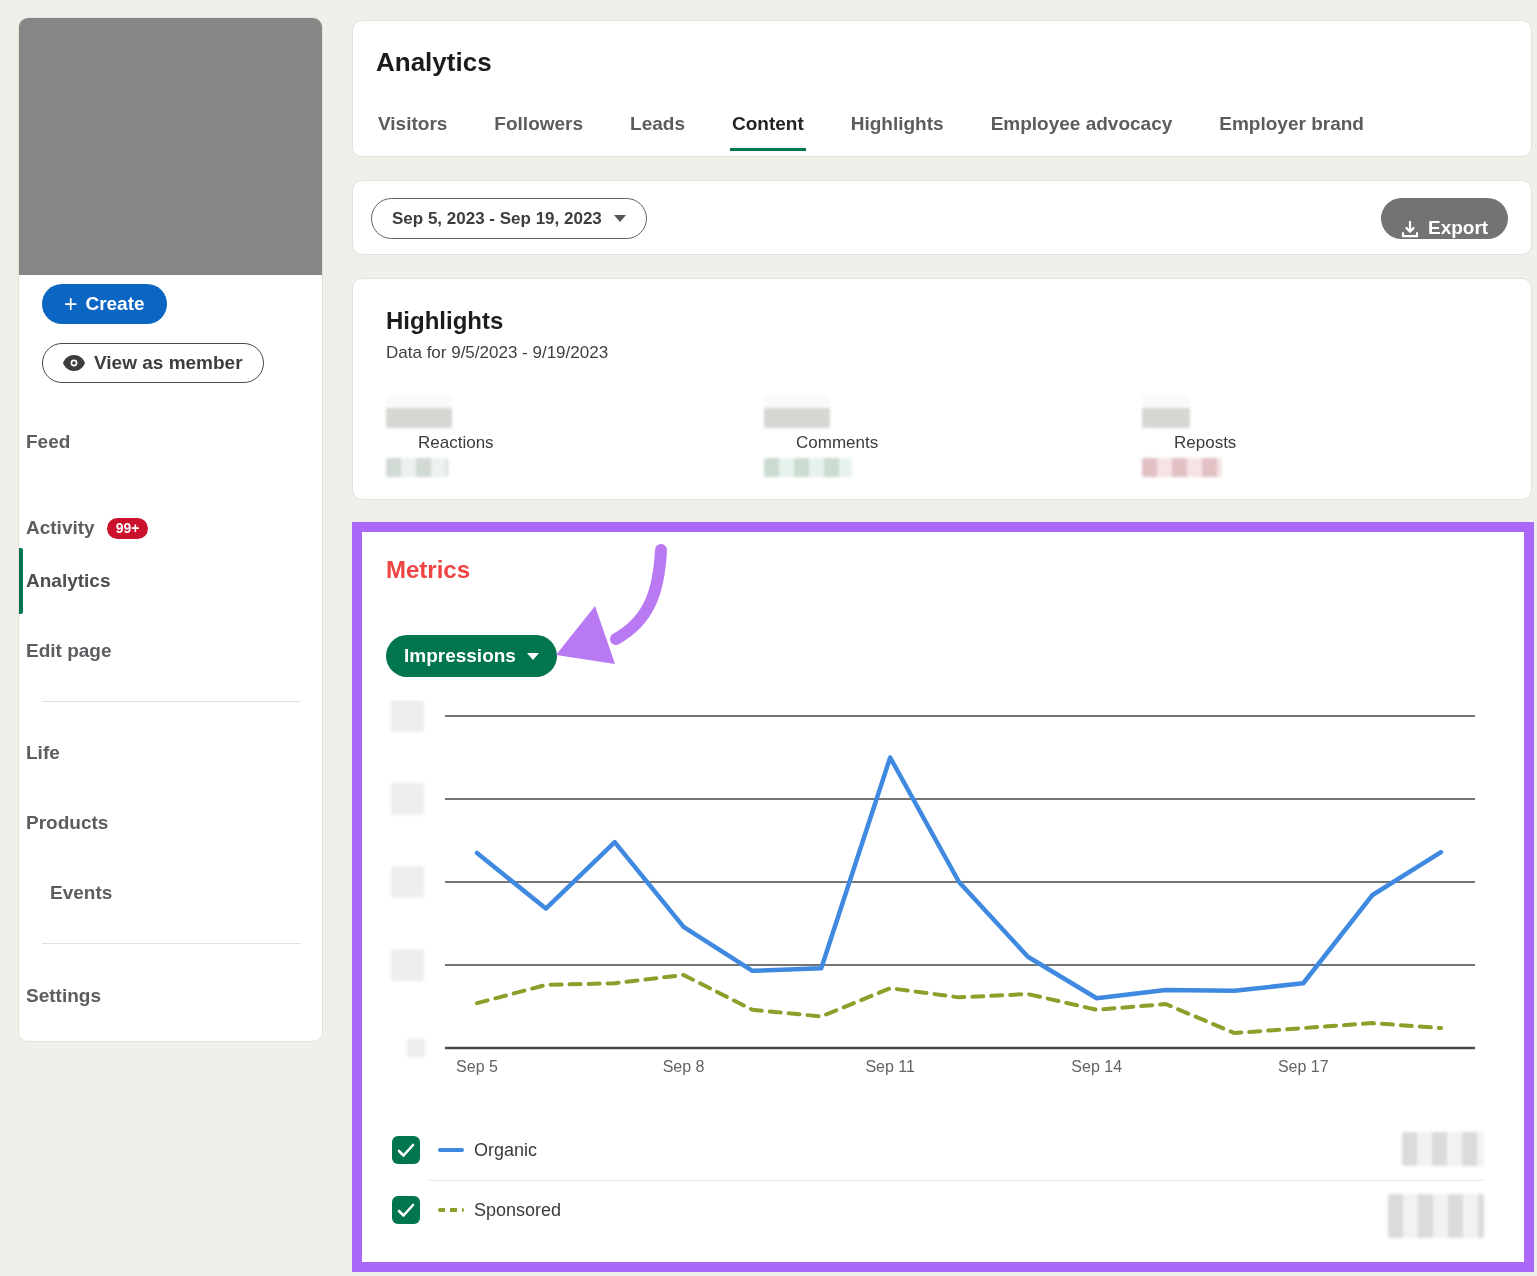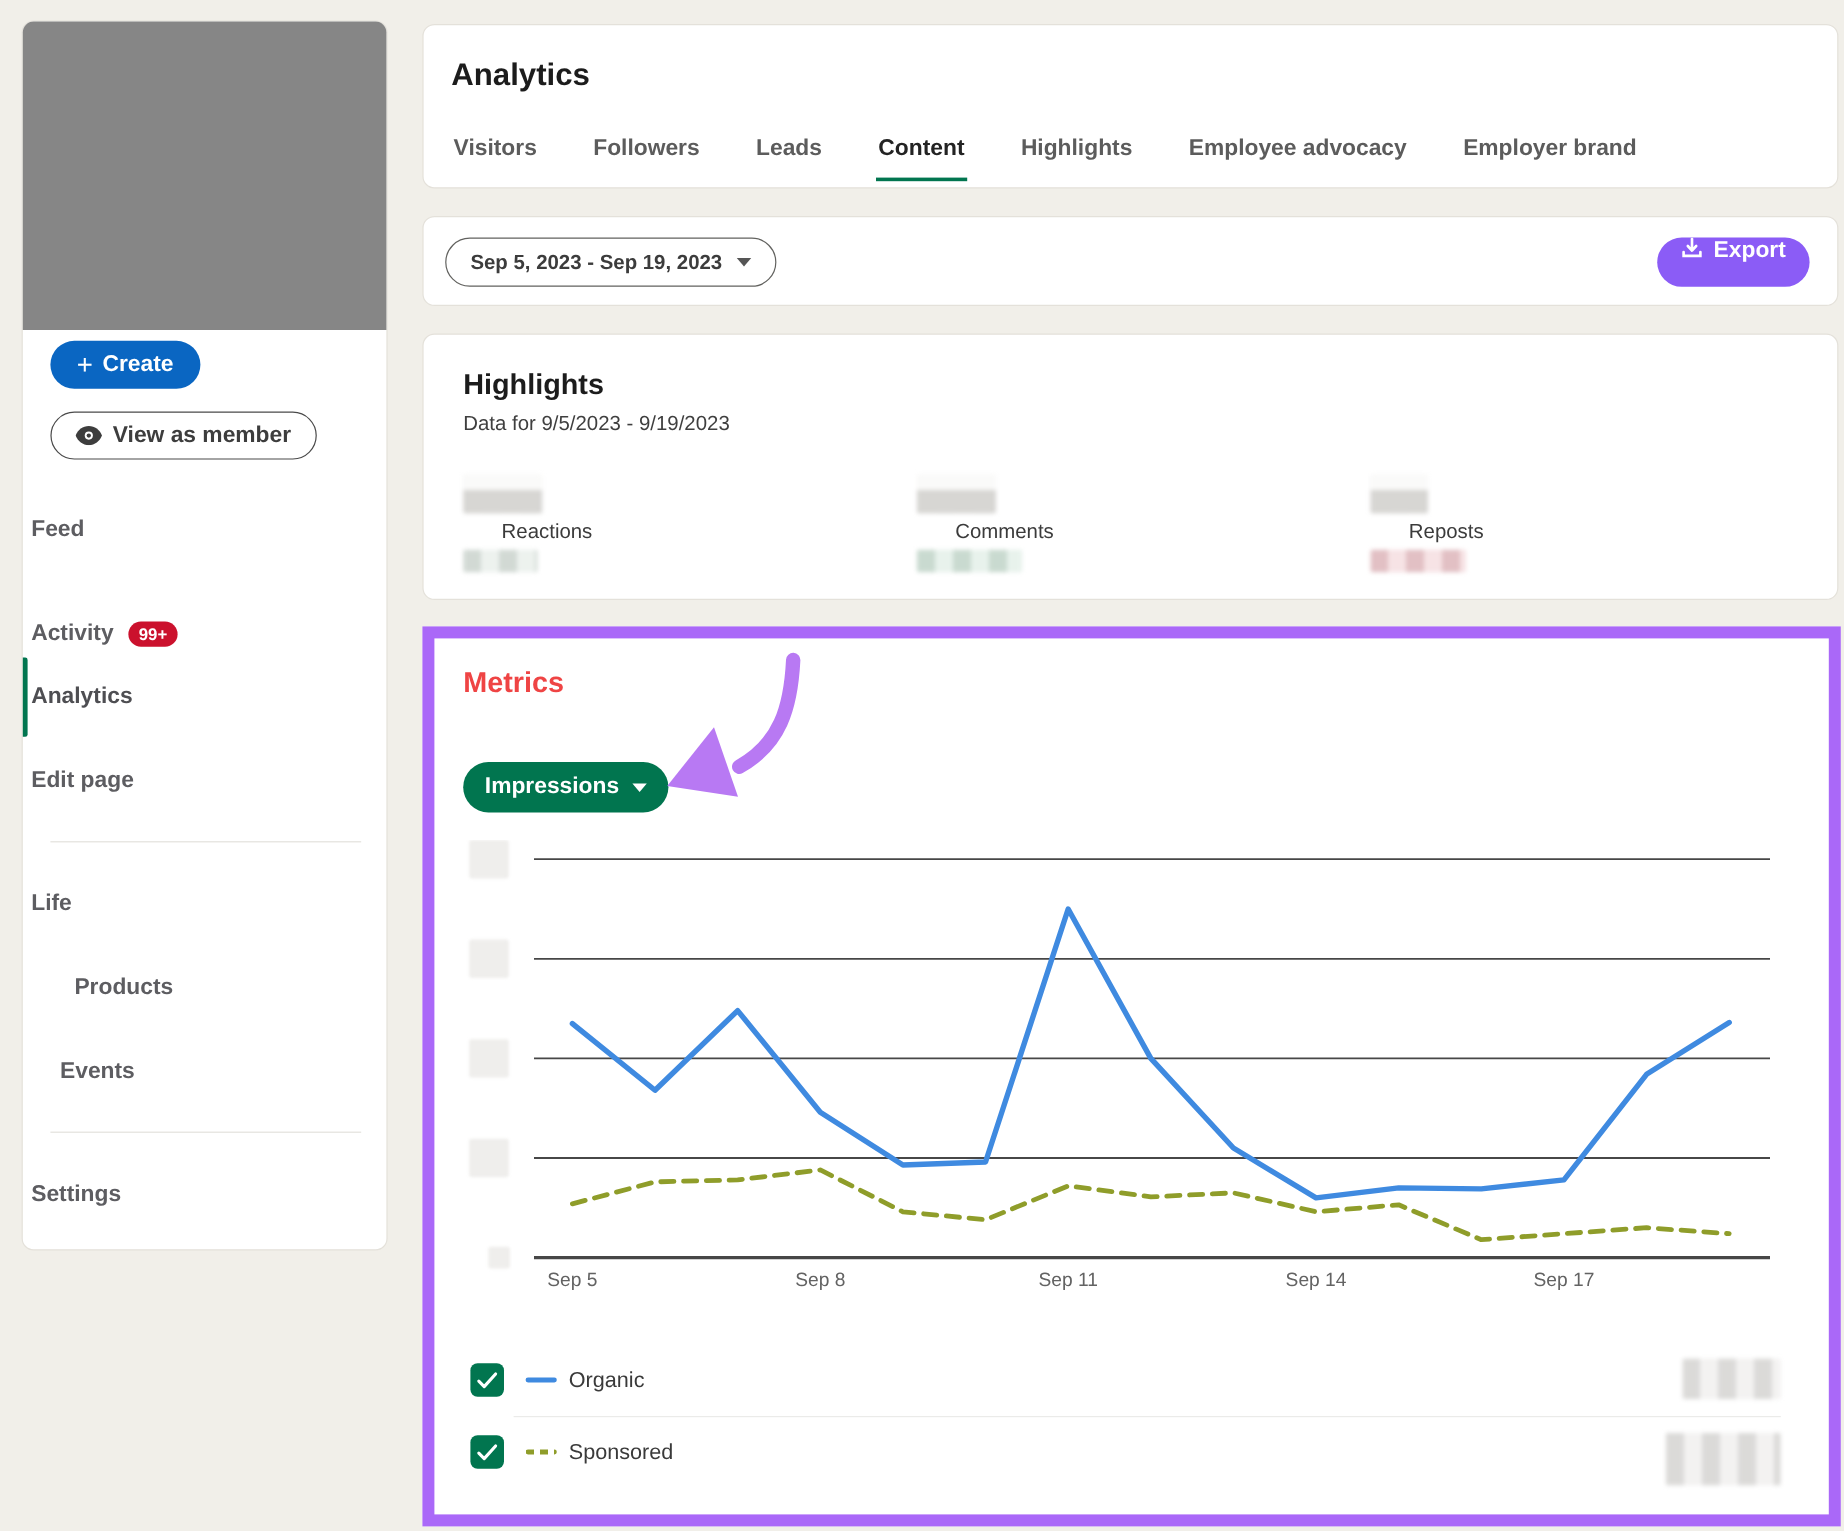--- a/index.html
+++ b/index.html
@@ -31,22 +31,22 @@
   .tabs-card{left:352px;top:20px;width:1180px;height:137px;}
   .page-title{left:23px;top:26px;font-size:26px;font-weight:700;color:#1c1c1c;}
   .tabs-row{left:23px;top:92px;display:flex;gap:43px;}
   .tab{font-size:19px;font-weight:700;color:#5c5c5c;padding:0 2px 13px;cursor:pointer;white-space:nowrap;}
   .tab.active{color:#232323;border-bottom:3px solid #01754f;}
 
   .toolbar-card{left:352px;top:180px;width:1180px;height:75px;}
   .date-pill{left:18px;top:17px;height:41px;padding:0 20px;background:#fff;border:1.5px solid #62625f;border-radius:22px;
     display:flex;align-items:center;gap:12px;font-size:17px;font-weight:700;color:#3c3c3c;cursor:pointer;}
   .caret-down-dark{width:0;height:0;border-left:6px solid transparent;border-right:6px solid transparent;border-top:7px solid #555;}
-  .btn-export{left:1028px;top:17px;height:41px;padding:0 20px;background:#8b5cf6;color:#fff;border:none;border-radius:22px;
-    display:flex;align-items:flex-start;gap:9px;font-size:19px;font-weight:700;cursor:pointer;}
+  .btn-export{left:1028px;top:17px;height:41px;padding:0 20px;background:#737373;color:#fff;border:none;border-radius:22px;
+    display:flex;align-items:flex-end;gap:9px;font-size:19px;font-weight:700;cursor:pointer;}
 
   
   .hl-card{left:352px;top:278px;width:1180px;height:222px;}
   .hl-title{left:33px;top:28px;font-size:24px;font-weight:700;color:#1c1c1c;}
   .hl-sub{left:33px;top:64px;font-size:17px;color:#3f3f3f;}
   .hl-col{top:116px;width:260px;}
   .hl-label{font-size:17px;color:#3b3b3b;margin-top:5px;margin-left:32px;}
   .blur-block{filter:blur(1.6px);border-radius:2px;
     background-image:repeating-linear-gradient(90deg,rgba(0,0,0,0.06) 0 15px,rgba(255,255,255,0.45) 15px 30px);}
   .hl-num{width:66px;height:33px;background-color:#e3e2df;
@@ -107,21 +107,21 @@
   </div>
   <div class="abs nav-item" style="top:613px;">
     <span>Edit page</span>
   </div>
 
   <div class="abs side-divider" style="top:683px;"></div>
 
   <div class="abs nav-item" style="top:715px;">
     <span>Life</span>
   </div>
-  <div class="abs nav-item" style="top:785px;margin-left:36px;">
+  <div class="abs nav-item" style="top:785px;">
     <span>Products</span>
   </div>
   <div class="abs nav-item" style="top:855px;margin-left:24px;">
     <span>Events</span>
   </div>
 
   <div class="abs side-divider" style="top:925px;"></div>
 
   <div class="abs nav-item" style="top:958px;">
     <span>Settings</span>

